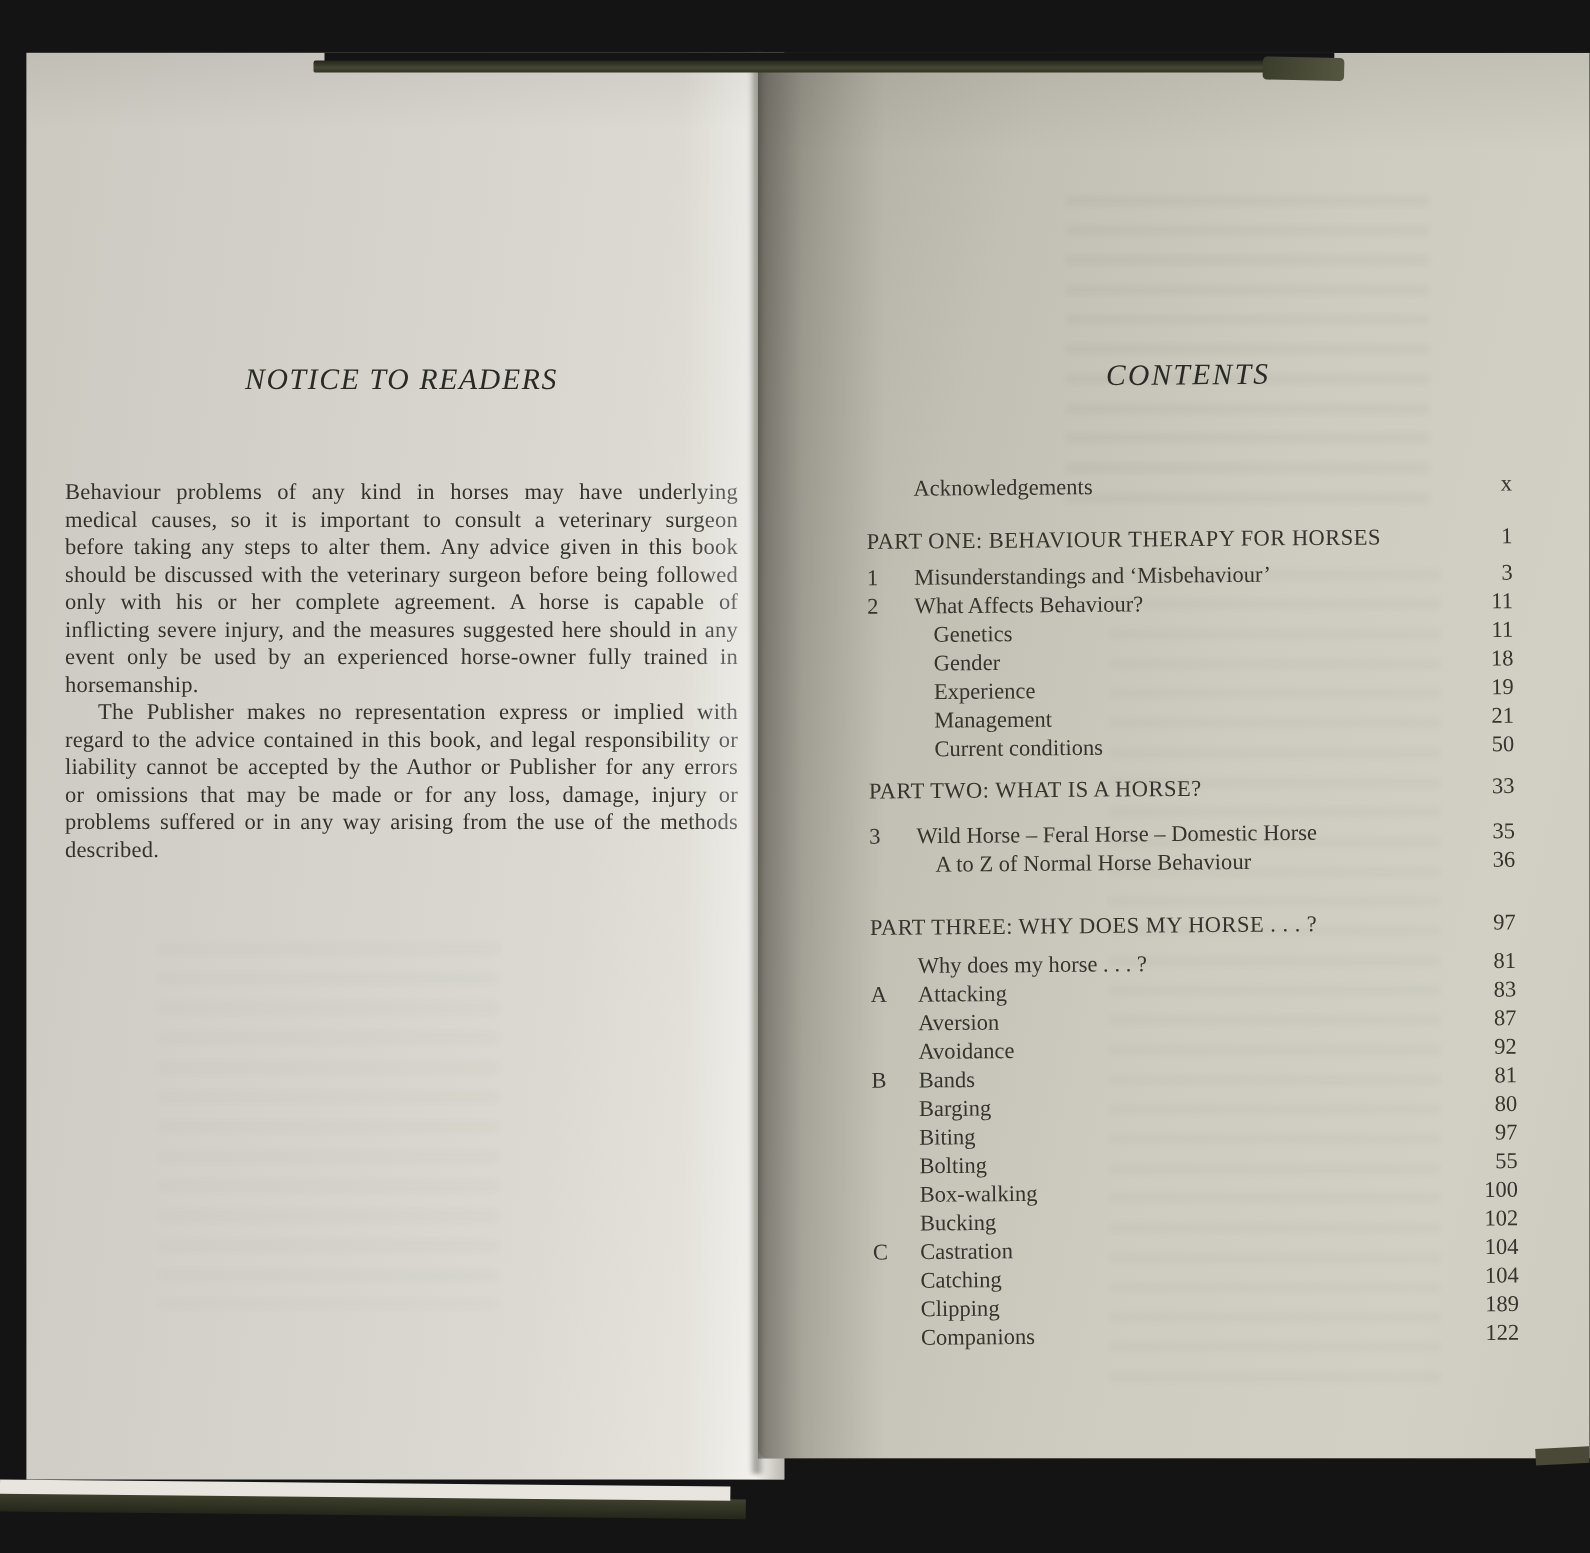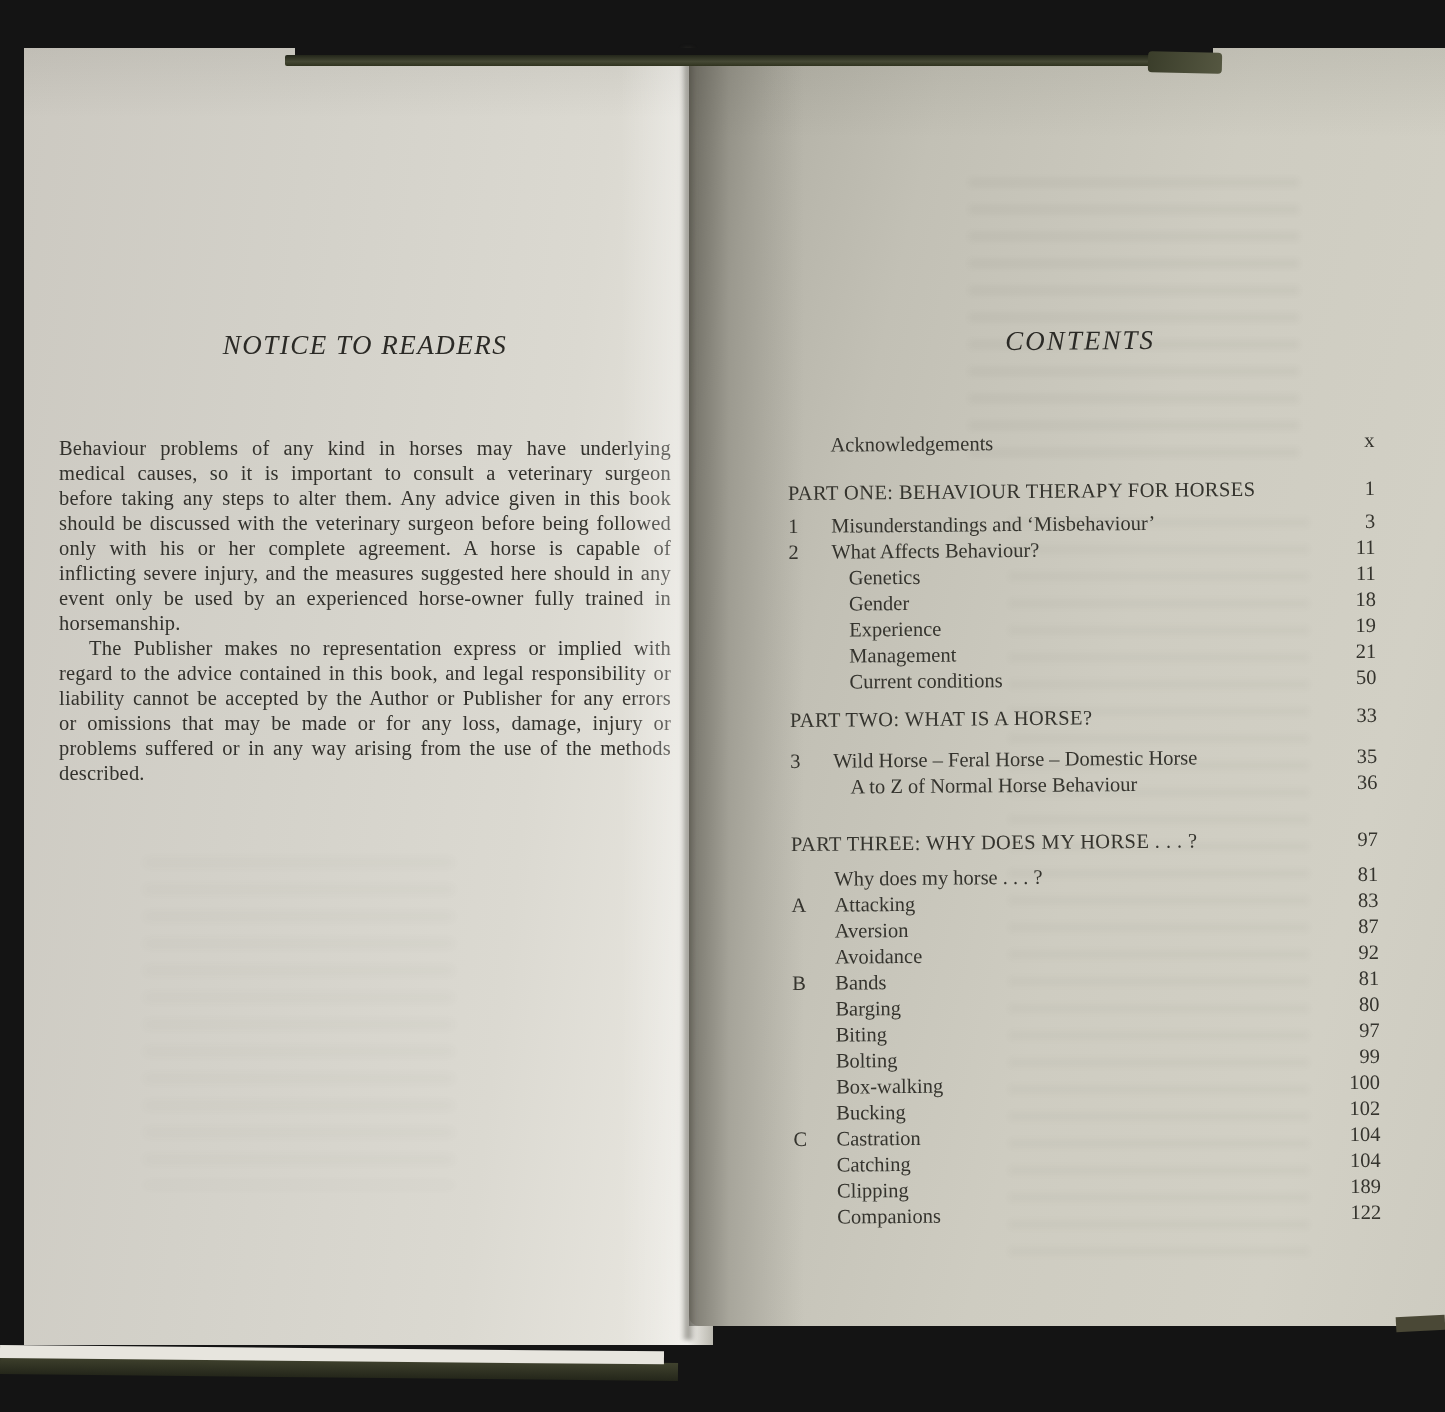--- a/index.html
+++ b/index.html
@@ -188,21 +188,21 @@
               <span class="pagenum">80</span>
             </div>
             <div class="toc-row letter">
               <span class="prefix"></span>
               <span class="label">Biting</span>
               <span class="pagenum">97</span>
             </div>
             <div class="toc-row letter">
               <span class="prefix"></span>
               <span class="label">Bolting</span>
-              <span class="pagenum">99</span>
+              <span class="pagenum">55</span>
             </div>
             <div class="toc-row letter">
               <span class="prefix"></span>
               <span class="label">Box-walking</span>
               <span class="pagenum">100</span>
             </div>
             <div class="toc-row letter">
               <span class="prefix"></span>
               <span class="label">Bucking</span>
               <span class="pagenum">102</span>

